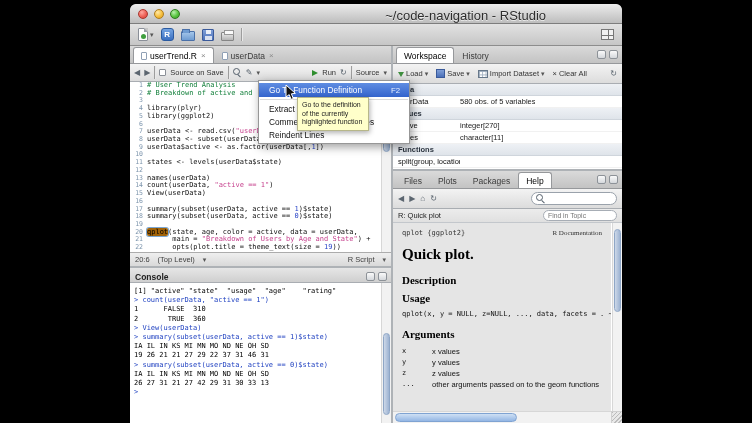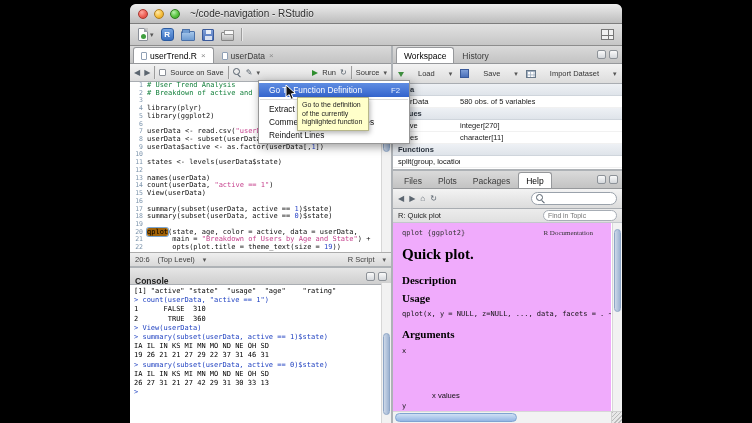--- a/index.html
+++ b/index.html
@@ -9,21 +9,21 @@
     background:#cfcfcf;border-radius:6px 6px 0 0;box-shadow:0 3px 18px rgba(0,0,0,.9);overflow:hidden;}
 
   
   .titlebar{position:absolute;top:0;left:0;right:0;height:20px;
     background:linear-gradient(#ececec,#bdbdbd);border-bottom:1px solid #7d7d7d;border-radius:6px 6px 0 0;}
   .traffic{position:absolute;left:8px;top:5px;display:flex;gap:6px;}
   .tl{width:10px;height:10px;border-radius:50%;display:inline-block;}
   .tl.red{background:radial-gradient(circle at 35% 30%,#ffa79e,#ee6156 55%,#cf423a);border:1px solid #a8362e;}
   .tl.yellow{background:radial-gradient(circle at 35% 30%,#ffe9a8,#f6bf3e 55%,#d89c22);border:1px solid #ad7d1e;}
   .tl.green{background:radial-gradient(circle at 35% 30%,#b9f0ae,#57c43f 55%,#3a9a28);border:1px solid #2e7a20;}
-  .win-title{position:absolute;left:60px;right:44px;top:4px;text-align:left;font-size:10px;color:#2e2e2e;
+  .win-title{position:absolute;left:60px;right:76px;top:4px;text-align:right;font-size:13px;color:#2e2e2e;
     text-shadow:0 1px 0 rgba(255,255,255,.65);white-space:nowrap;overflow:hidden;}
 
   
   .main-toolbar{position:absolute;top:20px;left:0;right:0;height:22px;
     background:linear-gradient(#e2e2e2,#c6c6c6);border-bottom:1px solid #8d8d8d;
     display:flex;align-items:center;gap:7px;padding:0 8px;}
   .mt-group{display:flex;align-items:center;gap:2px;}
   .dd{font-size:7px;color:#555;}
   .icon-page{width:10px;height:13px;background:#fdfdfd;border:1px solid #8a8f98;border-radius:1px;position:relative;}
   .icon-page::after{content:"";position:absolute;right:-1px;top:-1px;border-style:solid;border-width:0 4px 4px 0;
@@ -98,30 +98,30 @@
   .vthumb{position:absolute;left:1px;right:1px;border-radius:4px;
     background:linear-gradient(90deg,#cdd8e8,#9db3d2);border:1px solid #8ea6c6;}
   .hscroll{position:absolute;height:12px;left:0;right:11px;bottom:0;background:#f2f2f2;border-top:1px solid #d7d7d7;}
   .hthumb{position:absolute;top:1px;bottom:1px;border-radius:5px;
     background:linear-gradient(#cfe0f4,#93b6e4);border:1px solid #7fa3d2;}
   .corner-grip{position:absolute;right:0;bottom:0;width:11px;height:12px;background:
     repeating-linear-gradient(135deg,#bbb 0 1px,transparent 1px 3px),#e8e8e8;border-left:1px solid #d0d0d0;border-top:1px solid #d0d0d0;}
 
   
   .console-header{height:15px;background:linear-gradient(#e6e6e6,#cfcfcf);border-bottom:1px solid #a9adb2;
-    display:flex;align-items:flex-start;padding:8px 5px;font-size:8.5px;font-weight:bold;color:#222;position:relative;}
+    display:flex;align-items:flex-end;padding:0 5px;font-size:8.5px;font-weight:bold;color:#222;position:relative;}
   .console-body{position:absolute;top:15px;left:4px;right:10px;bottom:0;overflow:hidden;padding-top:4px;}
   .console-line{font-family:"DejaVu Sans Mono",monospace;font-size:7px;line-height:9.2px;white-space:pre;}
   .console-line.input{color:#1d3fc0;}
   .console-line.output{color:#000;}
 
   
   .ws-toolbar{height:20px;background:linear-gradient(#f3f3f3,#dcdcdc);border-bottom:1px solid #a9adb2;
     display:flex;align-items:center;font-size:7.5px;color:#333;padding:0 5px;gap:8px;white-space:nowrap;}
-  .ws-btn{display:flex;align-items:center;gap:14px;}
+  .ws-btn{display:flex;align-items:center;gap:2px;}
   .mini-disk{width:9px;height:9px;background:linear-gradient(#7f9fd8,#4a6fb8);border:1px solid #3a5a9a;}
   .mini-load{width:0;height:0;border-left:3.5px solid transparent;border-right:3.5px solid transparent;border-top:5px solid #3f8f3f;margin-top:2px;}
   .icon-table{width:10px;height:8px;border:1px solid #67788a;background:
     linear-gradient(#9cabbd 1px,transparent 1px),linear-gradient(90deg,#9cabbd 1px,transparent 1px),#fff;
     background-size:3.3px 3.5px;}
   .ws-rows{position:absolute;top:38px;left:0;right:0;bottom:0;background:#fff;overflow:hidden;}
   .ws-section{height:12px;line-height:12px;background:linear-gradient(#eef1f5,#dfe4ea);border-bottom:1px solid #cfd5dc;
     font-size:7.5px;font-weight:bold;color:#2c3540;padding:0 5px;}
   .ws-row{height:12px;line-height:12px;display:flex;font-size:7.5px;border-bottom:1px solid #f1f1f1;padding:0 5px;}
   .ws-name{width:62px;color:#111;flex:none;white-space:nowrap;overflow:hidden;}
@@ -132,31 +132,31 @@
     display:flex;align-items:center;font-size:8px;color:#444;padding:0 5px;gap:5px;}
   .searchbox{margin-left:auto;width:86px;height:13px;border:1px solid #9aa2ab;border-radius:7px;background:#fff;
     display:flex;align-items:center;padding:0 4px;gap:3px;}
   .searchbox input{border:none;outline:none;width:60px;font-size:7px;background:transparent;font-family:"Liberation Sans",sans-serif;}
   .topic-bar{height:14px;background:linear-gradient(#ececec,#e0e0e0);border-bottom:1px solid #c3c7cc;
     display:flex;align-items:center;padding:0 5px;font-size:7.5px;color:#222;}
   .findbox{margin-left:auto;width:74px;height:11px;border:1px solid #a7adb5;border-radius:6px;background:#fff;
     display:flex;align-items:center;padding:0 4px;}
   .findbox input{border:none;outline:none;width:60px;font-size:6.8px;background:transparent;color:#555;font-family:"Liberation Sans",sans-serif;}
 
-  .doc{position:absolute;top:52px;left:0;right:11px;bottom:12px;background:#f0abfc;overflow:hidden;padding:6px 18px 0 9px;}
+  .doc{position:absolute;top:52px;left:0;right:11px;bottom:12px;background:#e5e5e5;overflow:hidden;padding:6px 9px 0 9px;}
   .doc-refrow{display:flex;justify-content:space-between;font-size:7px;margin-bottom:9px;}
   .doc-ref{font-family:"DejaVu Sans Mono",monospace;color:#333;}
   .doc-kind{font-family:"Liberation Serif",serif;color:#333;}
   .doc-title{font-family:"Liberation Serif",serif;font-size:15px;font-weight:bold;color:#000;margin-bottom:11px;}
   .doc-h2{font-family:"Liberation Serif",serif;font-size:11px;font-weight:bold;color:#000;margin-bottom:6px;}
   .doc-p{font-size:7.8px;line-height:10px;color:#111;margin-bottom:9px;max-width:200px;}
   .doc-code{font-family:"DejaVu Sans Mono",monospace;font-size:7px;color:#111;white-space:pre;margin-bottom:10px;}
   .arg-row{display:flex;font-size:7.6px;line-height:11px;}
   .arg-name{width:30px;flex:none;font-family:"DejaVu Sans Mono",monospace;font-size:7px;color:#111;}
-  .arg-desc{color:#111;white-space:nowrap;overflow:hidden;margin-top:44px;}
+  .arg-desc{color:#111;white-space:nowrap;overflow:hidden;}
 
   
   .context-menu{position:absolute;left:128px;top:76px;width:152px;background:#fff;border:1px solid #979797;
     box-shadow:2px 3px 9px rgba(0,0,0,.38);z-index:50;padding:2px 0;}
   .menu-item{display:flex;justify-content:space-between;align-items:center;height:13px;padding:0 9px 0 10px;
     font-size:8.3px;color:#111;white-space:nowrap;}
   .menu-item.highlighted{background:linear-gradient(#5f8de2,#3464cd);color:#fff;height:14px;}
   .menu-item .shortcut{color:#666;font-size:7.8px;margin-left:10px;}
   .menu-item.highlighted .shortcut{color:#e8efff;}
   .menu-sep{height:1px;background:#dadada;margin:2px 1px;}

